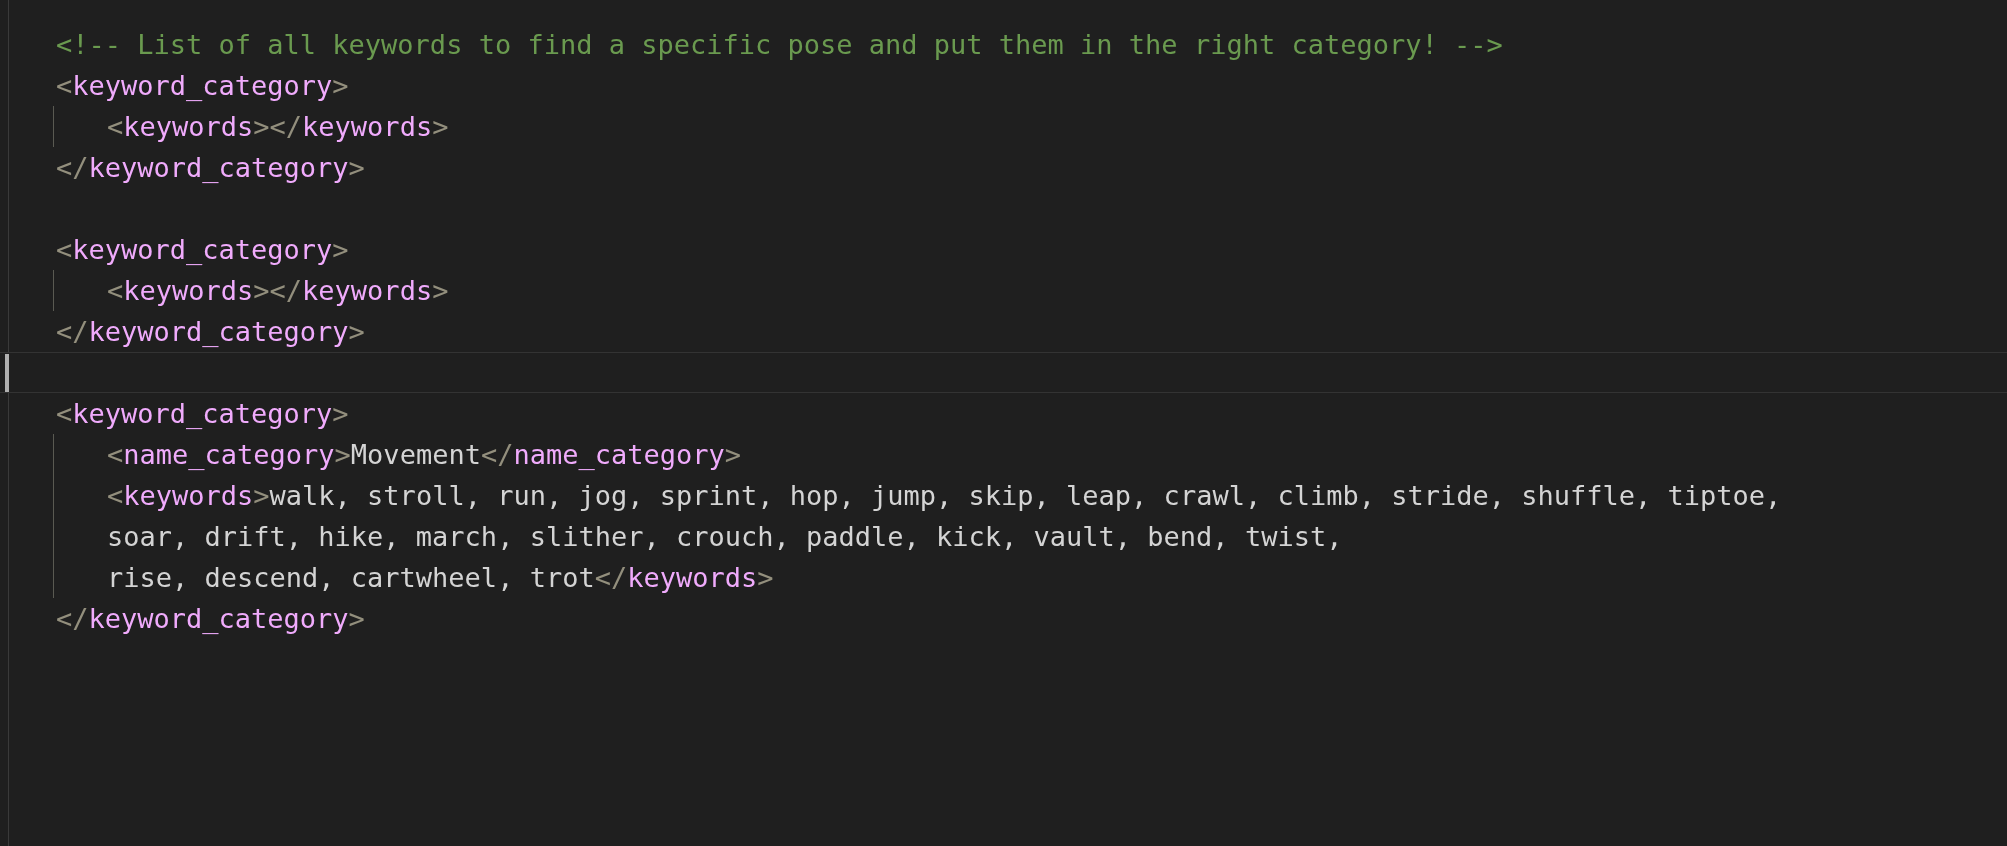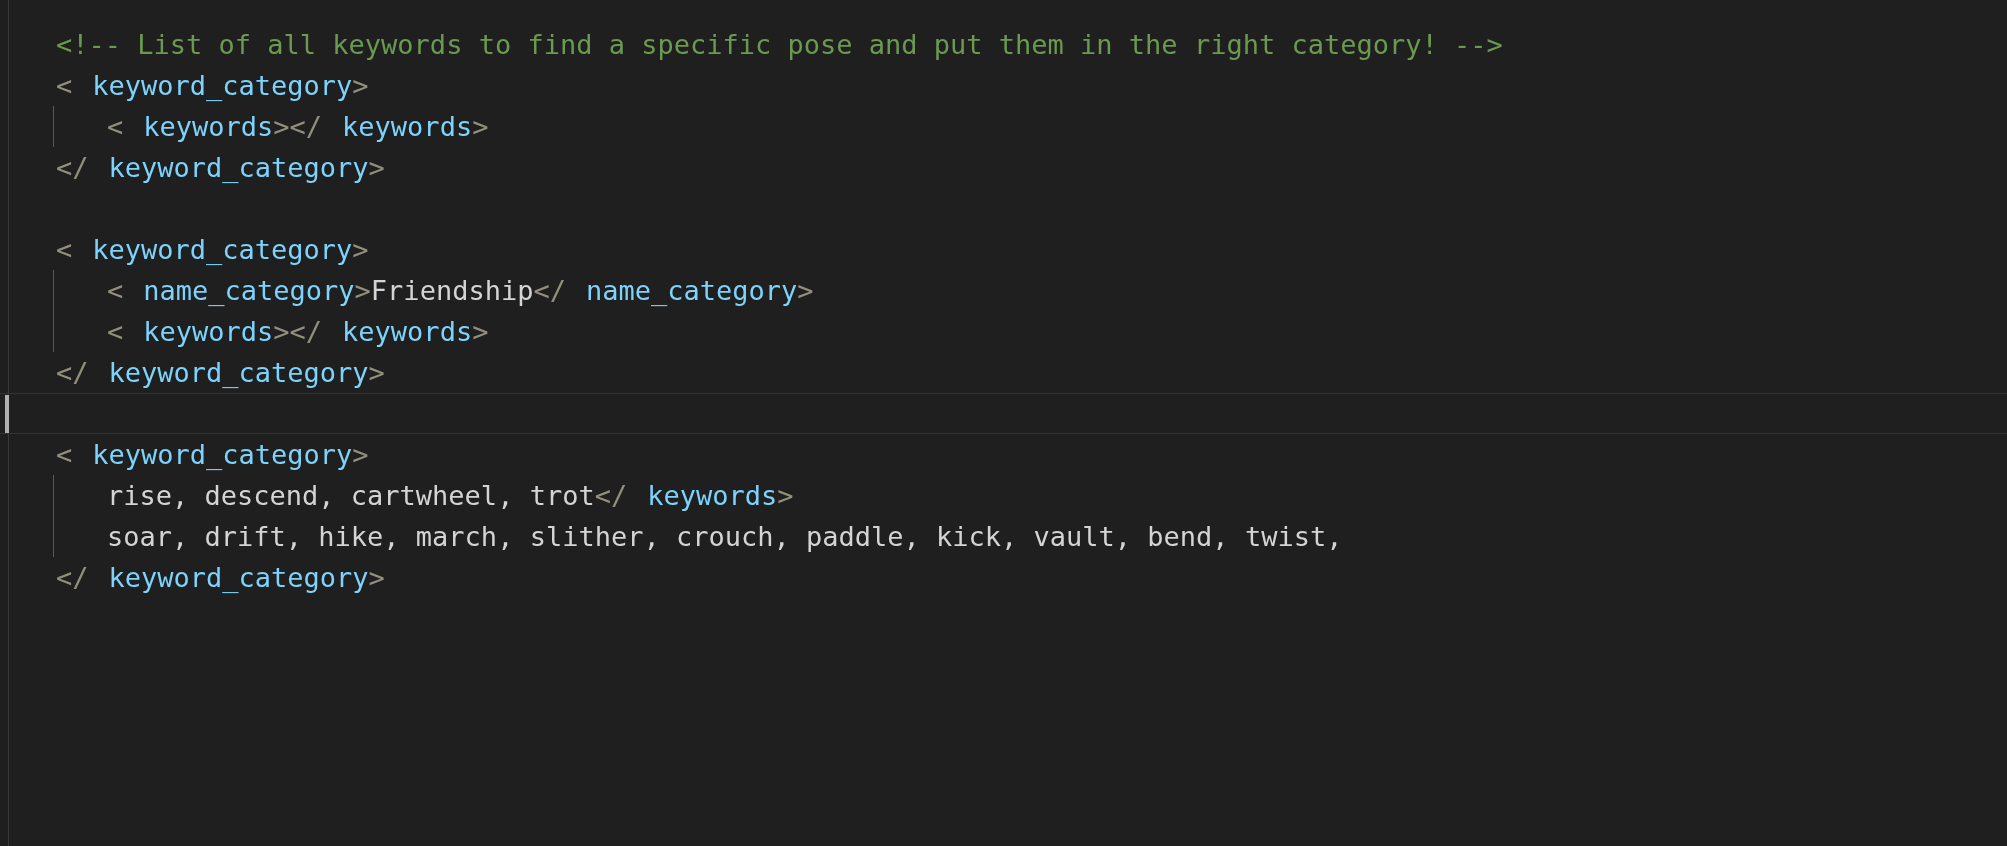--- a/index.html
+++ b/index.html
@@ -86,21 +86,21 @@
     height: 38px;
     background: #b0b0b0;
   }
 
   .indent1 { padding-left: 107px; }
   .indent1-cont { padding-left: 107px; }
 
   
   .cmt   { color: #6a9a4f; }
   .punc  { color: #938f7d; }
-  .tag   { color: #7dd3fc; margin-left: 20px; }
+  .tag   { color: #f0abfc; }
   .txt   { color: #d4d4d4; }
 </style>
 </head>
 <body>
 
 <div id="editor">
 
   <div class="gutter-rule"></div>
 
   <div class="code">
@@ -111,33 +111,34 @@
 
 
     <div class="line guide indent1"><span class="punc">&lt;</span><span class="tag">keywords</span><span class="punc">&gt;</span><span class="txt"></span><span class="punc">&lt;/</span><span class="tag">keywords</span><span class="punc">&gt;</span></div>
 
     <div class="line"><span class="punc">&lt;/</span><span class="tag">keyword_category</span><span class="punc">&gt;</span></div>
 
     <div class="line blank">&nbsp;</div>
 
     <div class="line"><span class="punc">&lt;</span><span class="tag">keyword_category</span><span class="punc">&gt;</span></div>
 
-    <div class="line guide indent1"><span class="punc">&lt;</span><span class="tag">name_category</span><span class="punc">&gt;</span><span class="txt">Friendship</span><span class="punc">&lt;/</span><span class="tag">name_category</span><span class="punc">&gt;</span></div>
 
     <div class="line guide indent1"><span class="punc">&lt;</span><span class="tag">keywords</span><span class="punc">&gt;</span><span class="txt"></span><span class="punc">&lt;/</span><span class="tag">keywords</span><span class="punc">&gt;</span></div>
 
     <div class="line"><span class="punc">&lt;/</span><span class="tag">keyword_category</span><span class="punc">&gt;</span></div>
 
     <div class="line blank active">&nbsp;</div>
 
     <div class="line"><span class="punc">&lt;</span><span class="tag">keyword_category</span><span class="punc">&gt;</span></div>
 
+    <div class="line guide indent1"><span class="punc">&lt;</span><span class="tag">name_category</span><span class="punc">&gt;</span><span class="txt">Movement</span><span class="punc">&lt;/</span><span class="tag">name_category</span><span class="punc">&gt;</span></div>
+
+    <div class="line guide indent1"><span class="punc">&lt;</span><span class="tag">keywords</span><span class="punc">&gt;</span><span class="txt">walk, stroll, run, jog, sprint, hop, jump, skip, leap, crawl, climb, stride, shuffle, tiptoe,</span></div>
 
 
+    <div class="line guide indent1-cont"><span class="txt">soar, drift, hike, march, slither, crouch, paddle, kick, vault, bend, twist,</span></div>
 
     <div class="line guide indent1-cont"><span class="txt">rise, descend, cartwheel, trot</span><span class="punc">&lt;/</span><span class="tag">keywords</span><span class="punc">&gt;</span></div>
-
-    <div class="line guide indent1-cont"><span class="txt">soar, drift, hike, march, slither, crouch, paddle, kick, vault, bend, twist,</span></div>
 
     <div class="line"><span class="punc">&lt;/</span><span class="tag">keyword_category</span><span class="punc">&gt;</span></div>
 
   </div>
 </div>
 
 </body></html>

